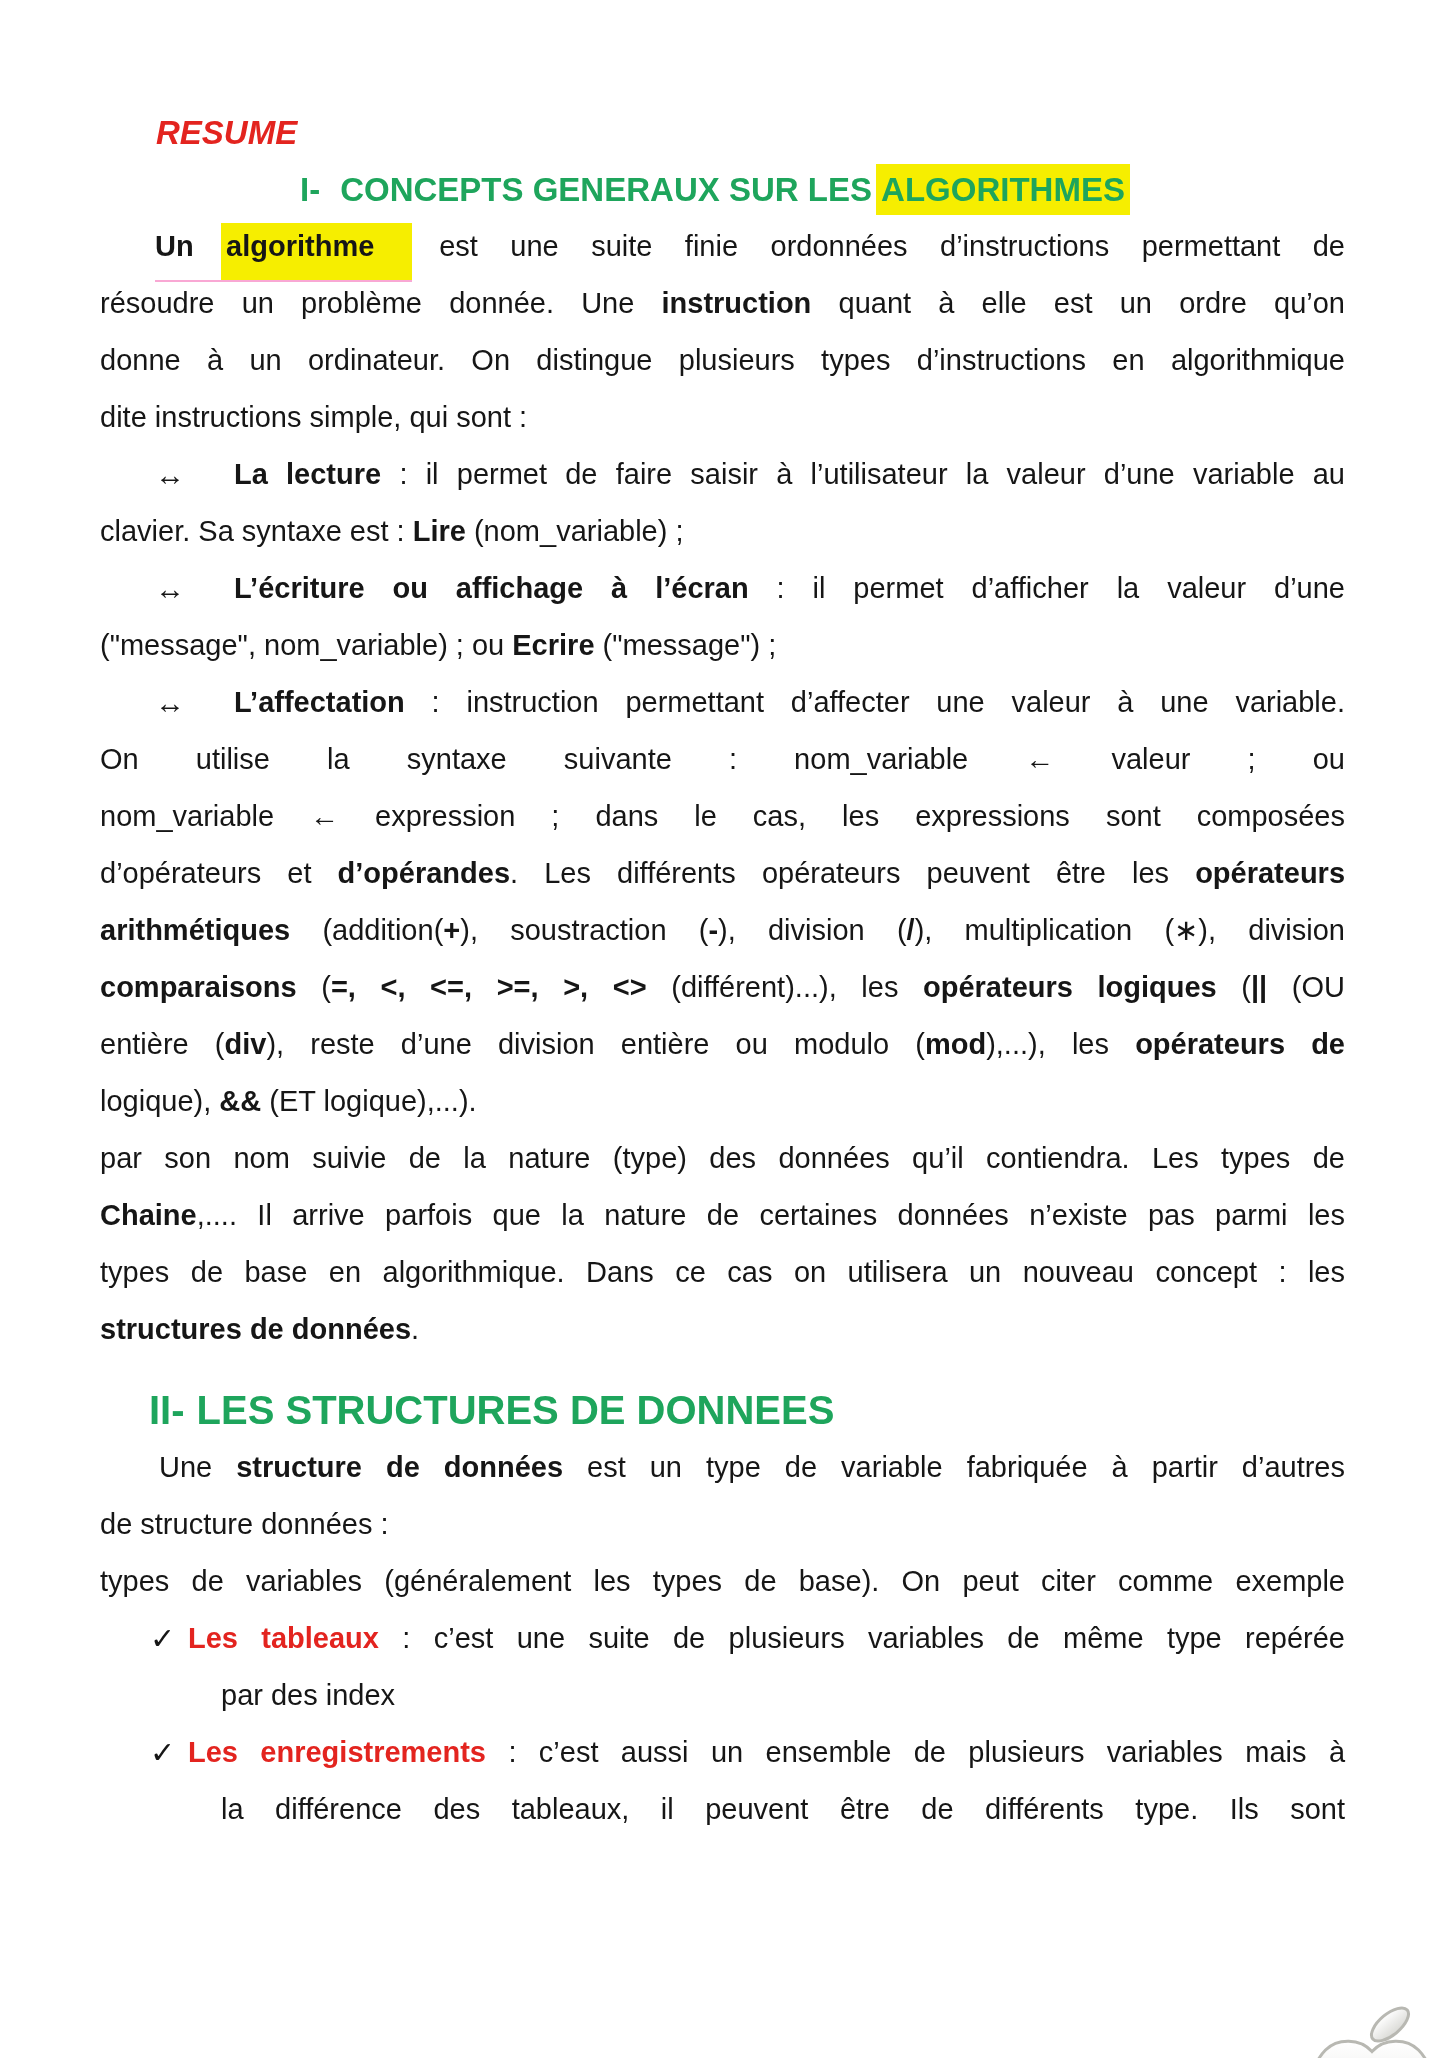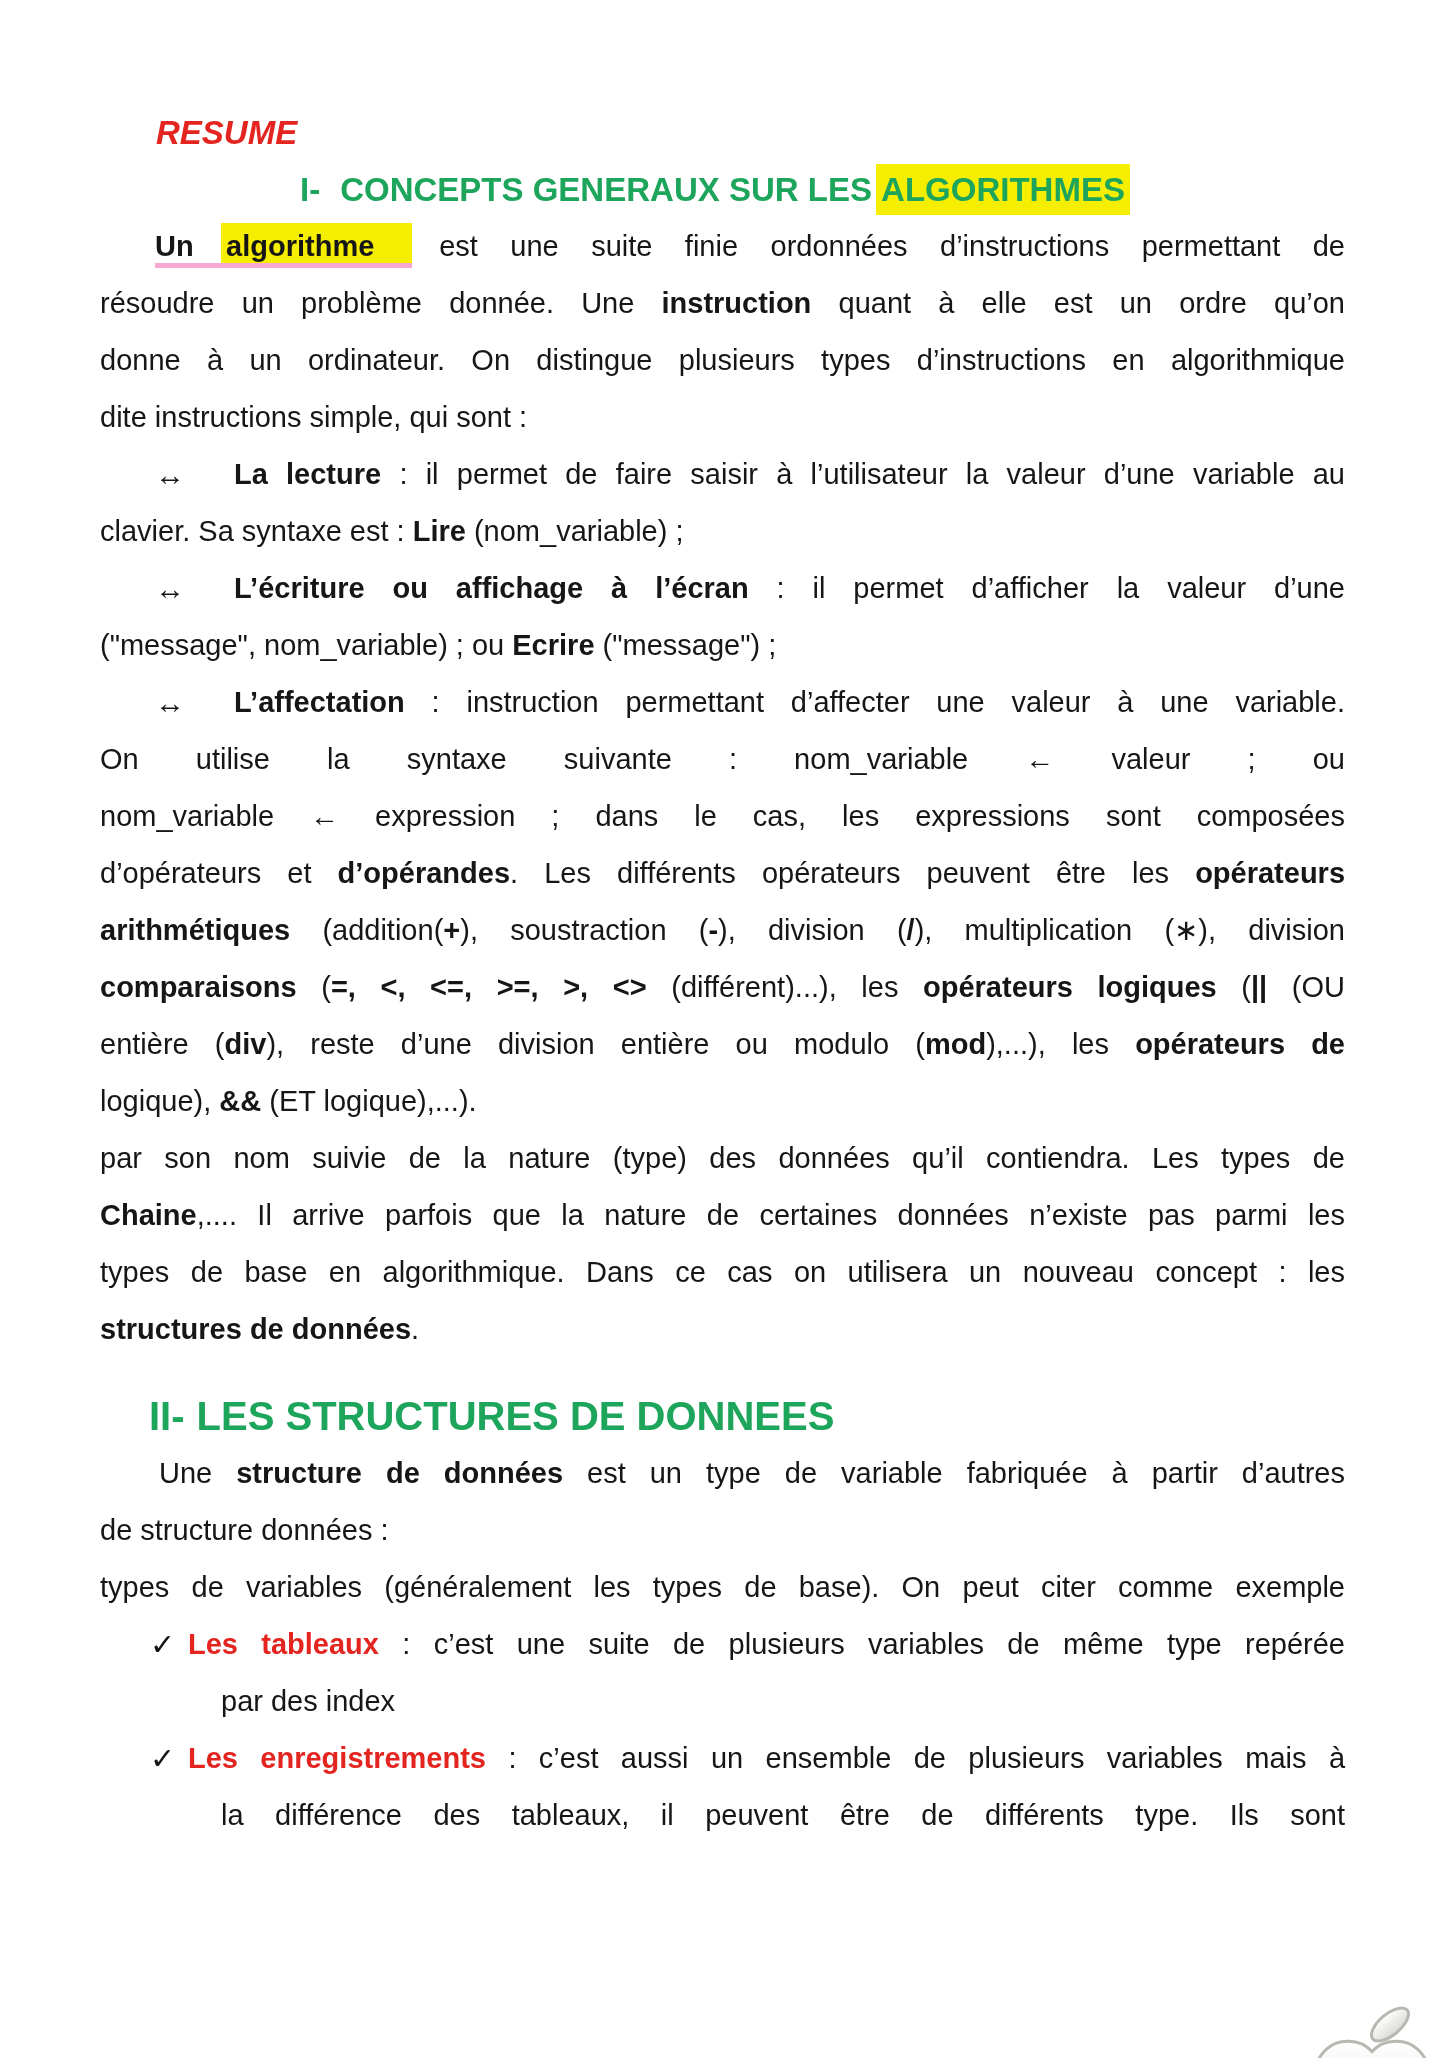--- a/index.html
+++ b/index.html
@@ -25,21 +25,21 @@
   .just{text-align:justify;text-align-last:justify;}
   .title,.h1{font-size:33px;font-weight:bold;}
   .h2{font-size:40px;font-weight:bold;}
   .b{font-weight:bold;}
   .red{color:var(--red,#e3241f);}
   .green{color:var(--green,#1ea55c);}
   .hl{
     background:var(--hl,#f6ee00);
     padding:7px 5px;margin:18px -5px;
   }
-  .ul{border-bottom:5px solid #f9a8d4;padding-bottom:1px;}
+  .ul{border-bottom:2px solid #f9a8d4;padding-bottom:18px;}
   .bullet{
     position:absolute;top:0;line-height:57px;
     font-size:30px;color:#161616;
   }
   #watermark{
     position:absolute;left:1297px;top:2002px;width:150px;height:150px;
   }
 </style>
 </head>
 <body>
@@ -61,21 +61,21 @@
       <div class="line just"><span>nom_variable ← expression ; dans le cas, les expressions sont composées</span></div>
       <div class="line just"><span>d’opérateurs et </span><span class="b">d’opérandes</span><span>. Les différents opérateurs peuvent être les </span><span class="b">opérateurs</span></div>
       <div class="line just"><span class="b">arithmétiques</span><span> (addition(</span><span class="b">+</span><span>), soustraction (</span><span class="b">-</span><span>), division (</span><span class="b">/</span><span>), multiplication (∗), division</span></div>
       <div class="line just"><span class="b">comparaisons</span><span> (</span><span class="b">=, &lt;, &lt;=, &gt;=, &gt;, &lt;&gt;</span><span> (différent)...), les </span><span class="b">opérateurs logiques</span><span> (</span><span class="b">||</span><span> (OU</span></div>
       <div class="line just"><span>entière (</span><span class="b">div</span><span>), reste d’une division entière ou modulo (</span><span class="b">mod</span><span>),...), les </span><span class="b">opérateurs de</span></div>
       <div class="line"><span>logique), </span><span class="b">&amp;&amp;</span><span> (ET logique),...).</span></div>
       <div class="line just"><span>par son nom suivie de la nature (type) des données qu’il contiendra. Les types de</span></div>
       <div class="line just"><span class="b">Chaine</span><span>,.... Il arrive parfois que la nature de certaines données n’existe pas parmi les</span></div>
       <div class="line just"><span>types de base en algorithmique. Dans ce cas on utilisera un nouveau concept : les</span></div>
       <div class="line"><span class="b">structures de données</span><span>.</span></div>
-      <div class="line h2" style="padding-left: 49px; margin-top: 30px;"><span class="green" style="margin-right: 12px;">II-</span><span class="green">LES STRUCTURES DE DONNEES</span></div>
+      <div class="line h2" style="padding-left: 49px; margin-top: 24px;"><span class="green" style="margin-right: 12px;">II-</span><span class="green">LES STRUCTURES DE DONNEES</span></div>
       <div class="line just" style="text-indent: 59px;"><span>Une </span><span class="b">structure de données</span><span> est un type de variable fabriquée à partir d’autres</span></div>
       <div class="line"><span>de structure données :</span></div>
       <div class="line just"><span>types de variables (généralement les types de base). On peut citer comme exemple</span></div>
       <div class="line just" style="padding-left: 88px;"><span class="bullet" style="left: 50px;">✓</span><span class="b red">Les tableaux</span><span> : c’est une suite de plusieurs variables de même type repérée</span></div>
       <div class="line" style="padding-left: 121px;"><span>par des index</span></div>
       <div class="line just" style="padding-left: 88px;"><span class="bullet" style="left: 50px;">✓</span><span class="b red">Les enregistrements</span><span> : c’est aussi un ensemble de plusieurs variables mais à</span></div>
       <div class="line just" style="padding-left: 121px;"><span>la différence des tableaux, il peuvent être de différents type. Ils sont</span></div>
     </div>
 </div>
 

